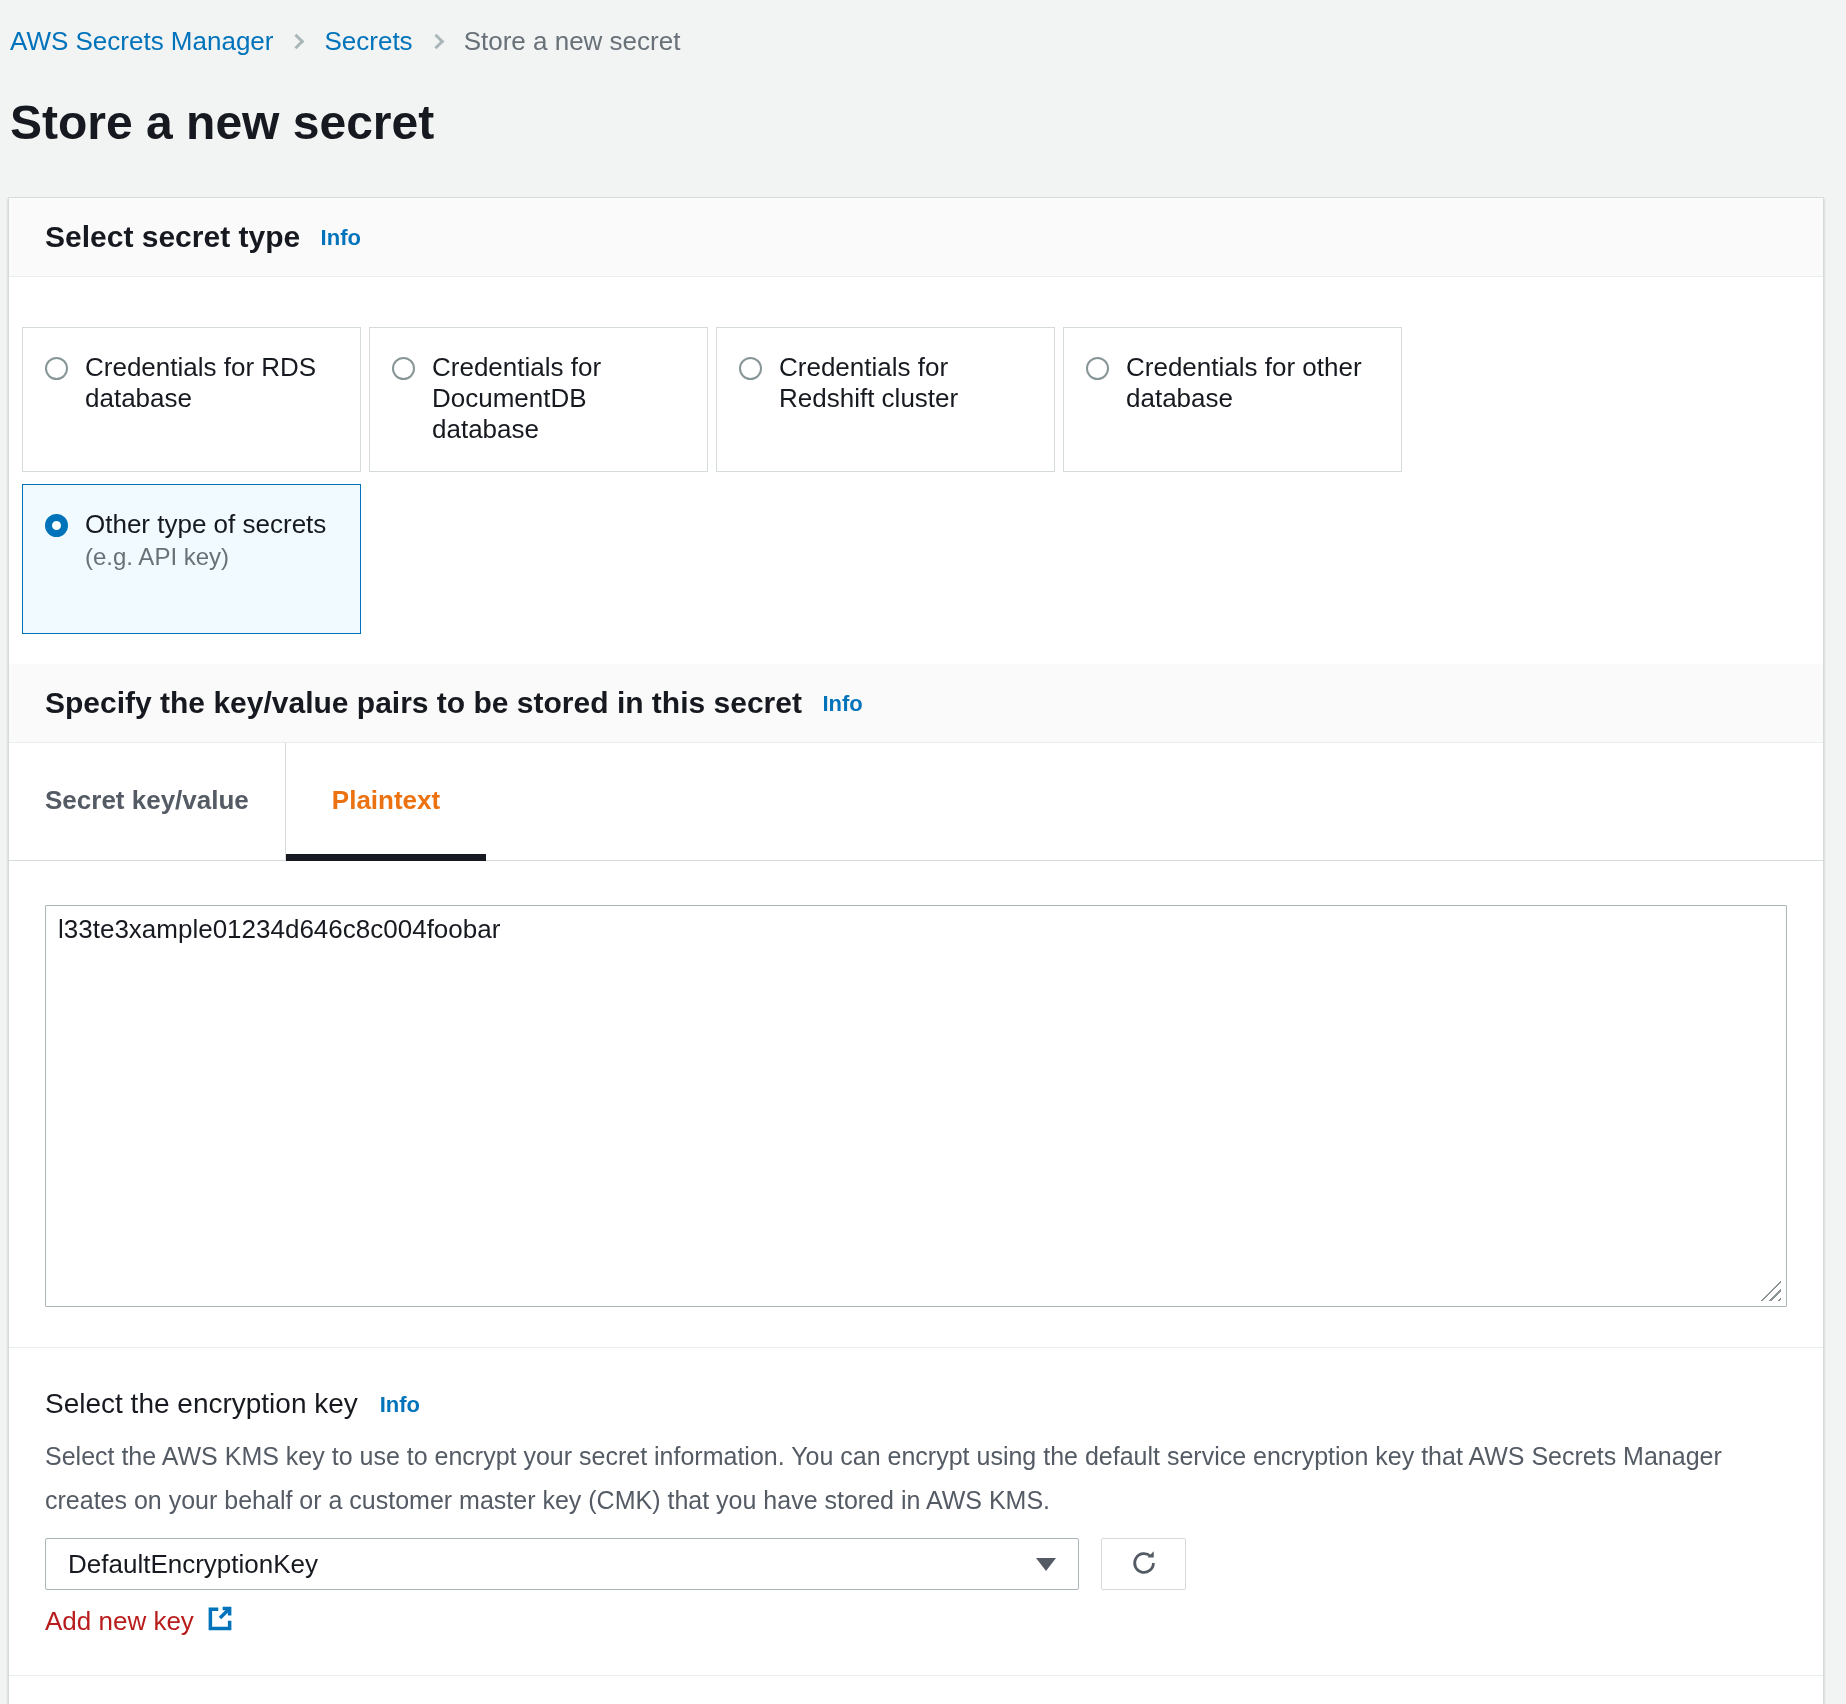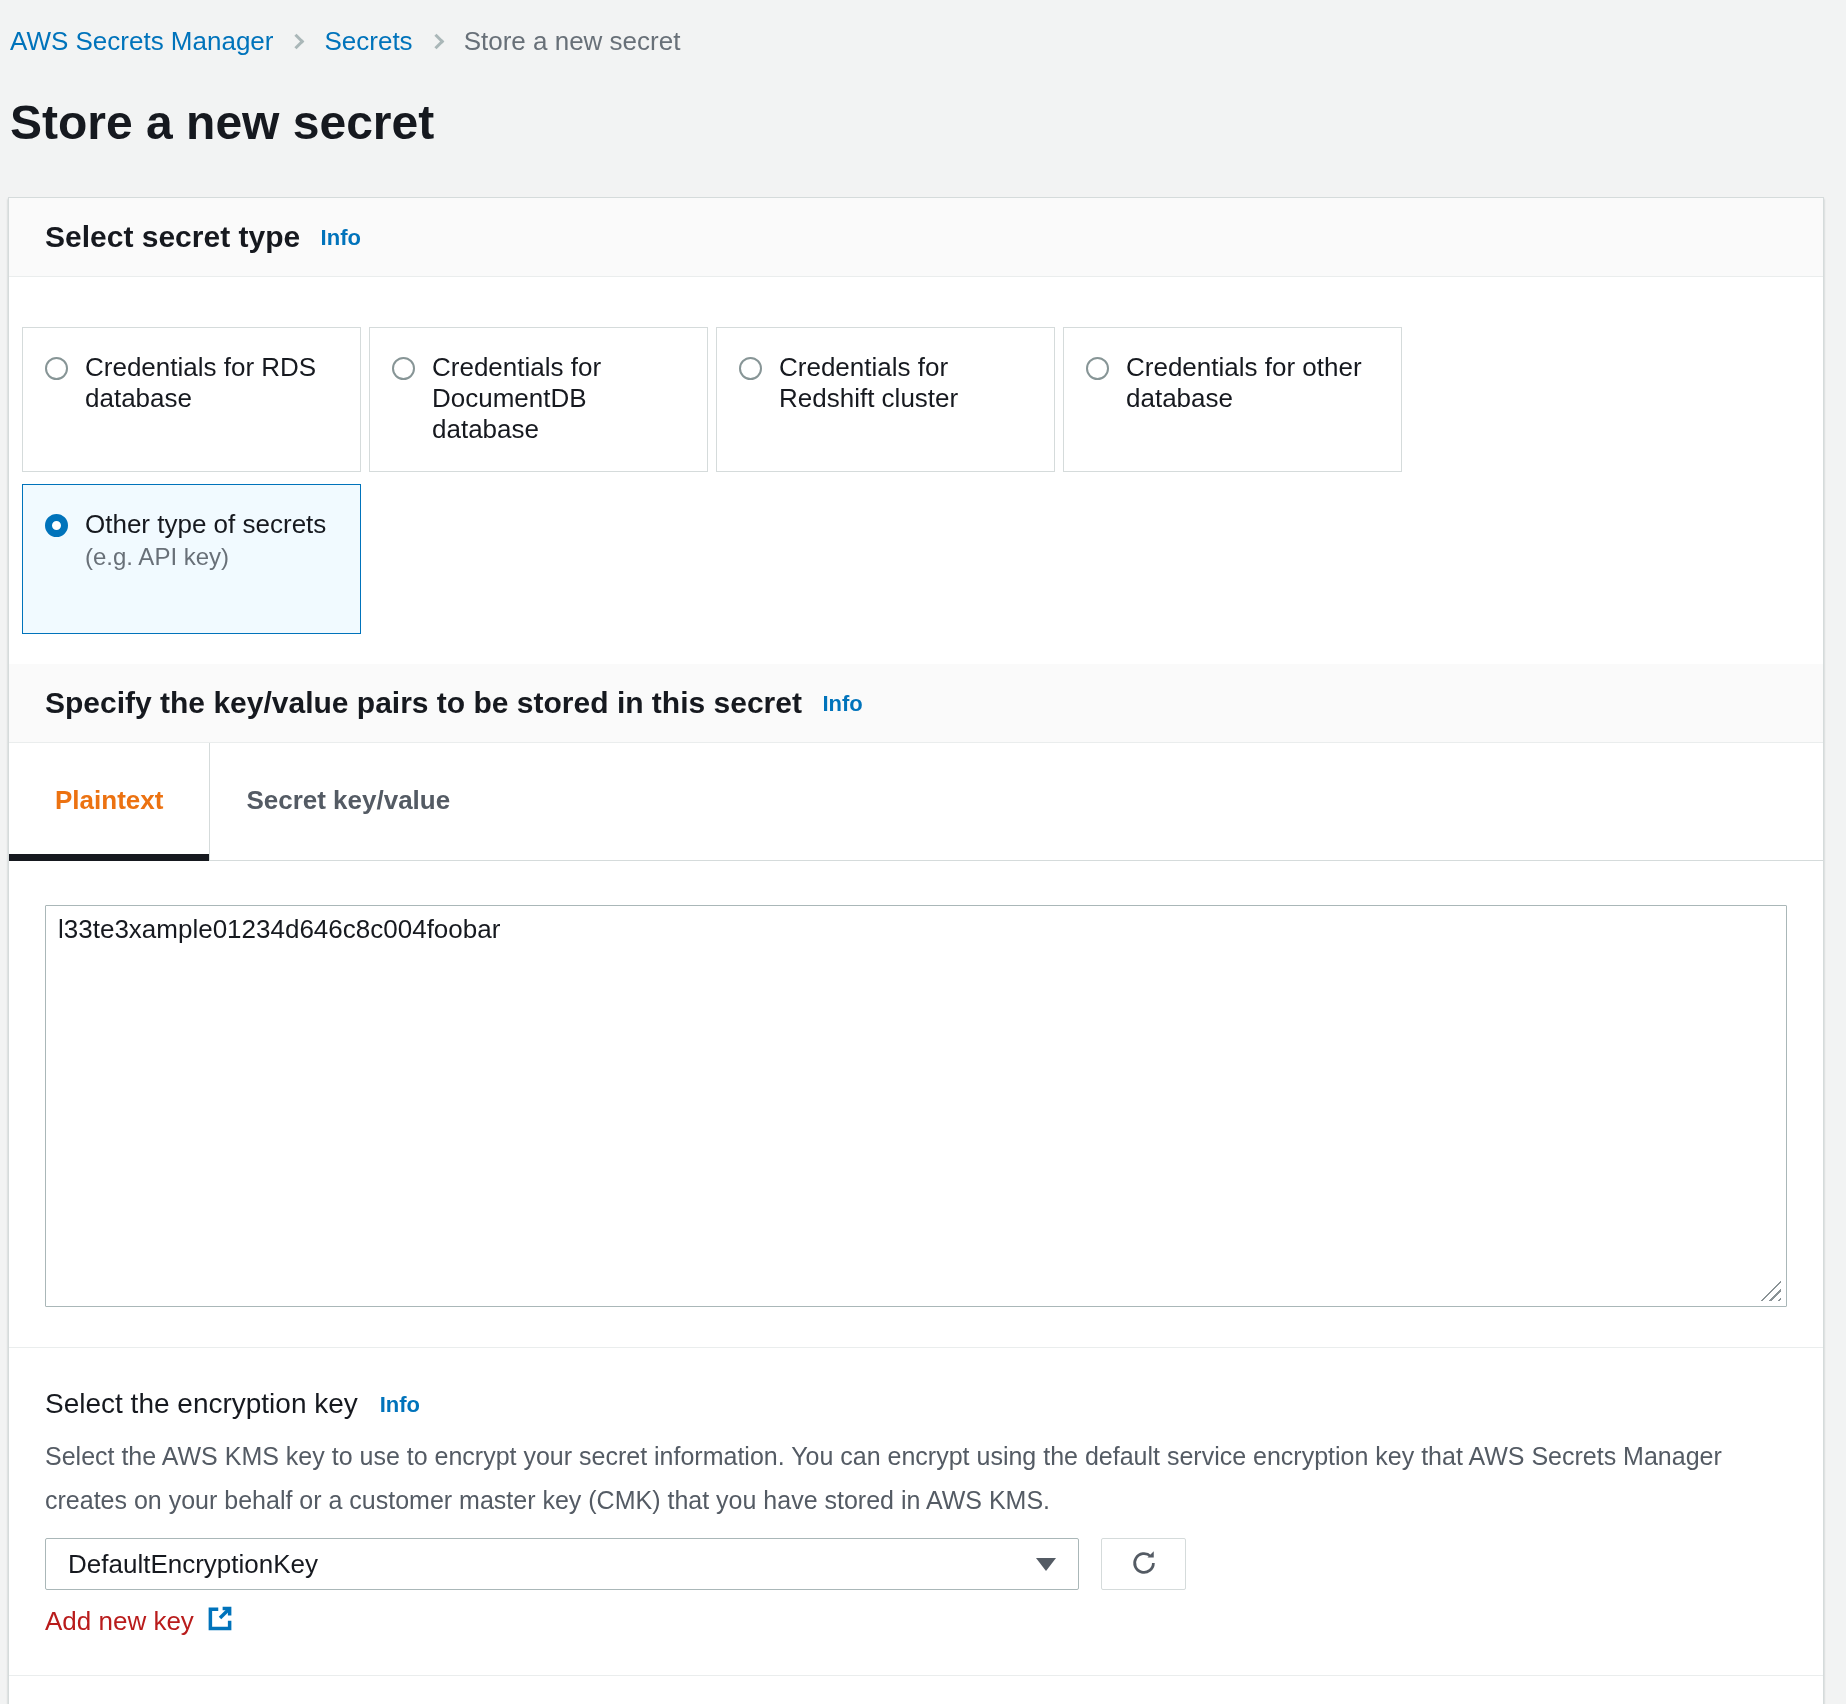--- a/index.html
+++ b/index.html
@@ -218,22 +218,22 @@
       </span>
     </div>
   </div>
 
   <div class="section-header">
     <h2>Specify the key/value pairs to be stored in this secret</h2>
     <a class="info-link">Info</a>
   </div>
 
   <div class="tabs">
+    <div class="tab">Secret key/value</div>
     <div class="tab active">Plaintext</div>
-    <div class="tab">Secret key/value</div>
   </div>
 
   <div class="plaintext-wrap">
     <textarea class="plaintext-box" spellcheck="false" style="">l33te3xample01234d646c8c004foobar</textarea>
     <div class="resize-grip"></div>
   </div>
 
   <div class="h-divider"></div>
 
   <div class="encryption">

